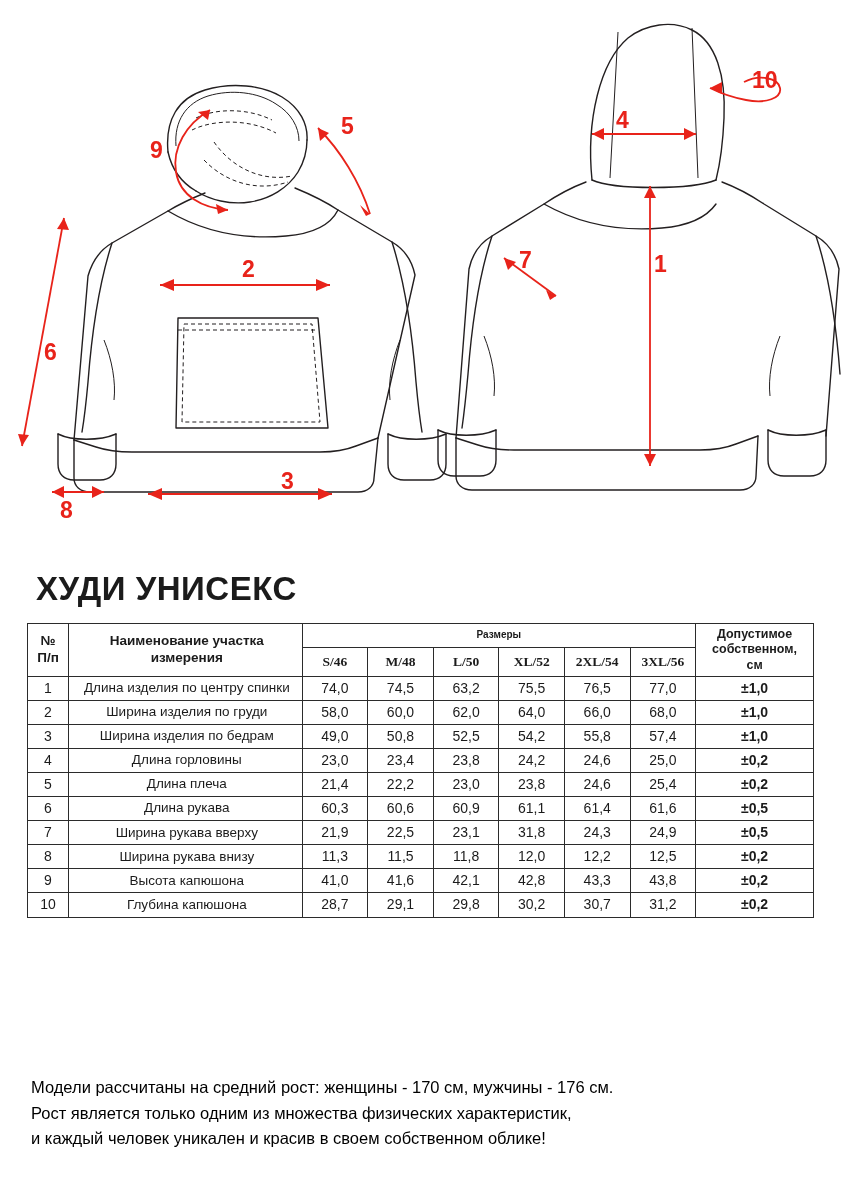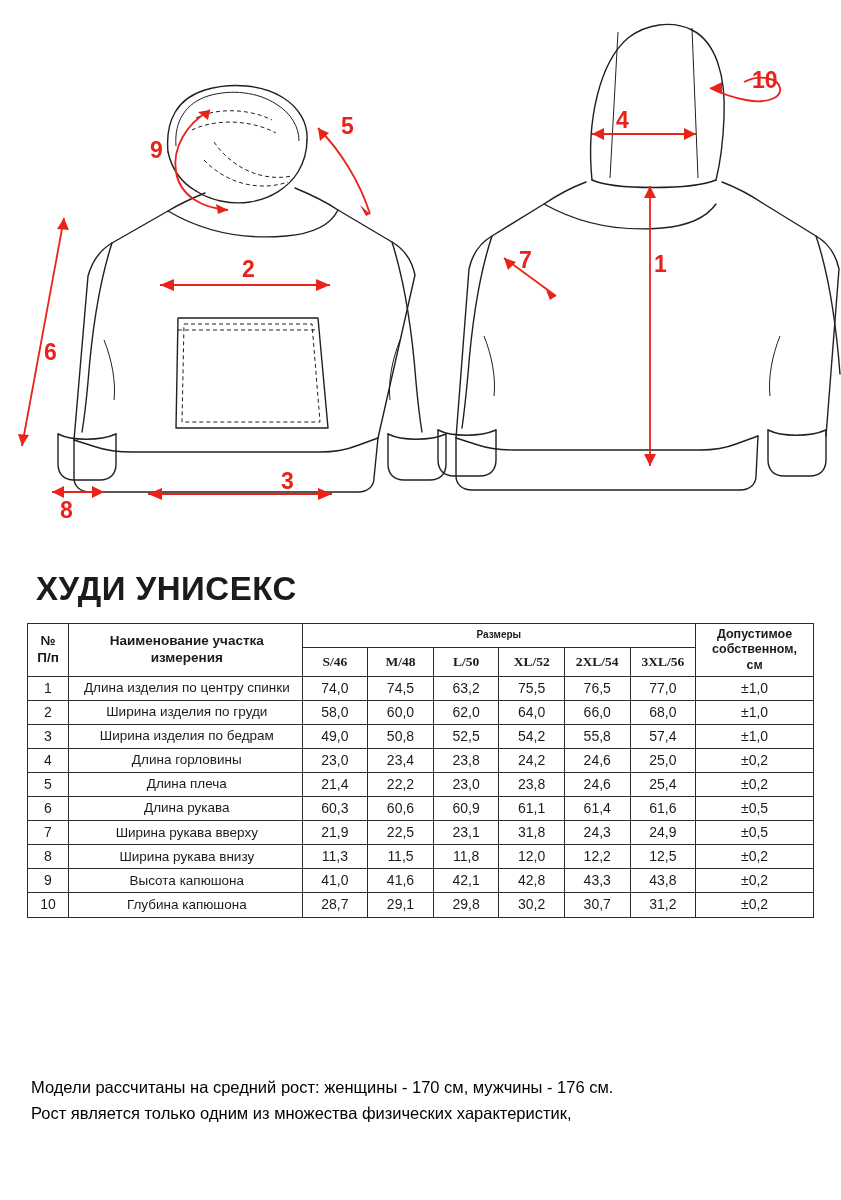--- a/index.html
+++ b/index.html
@@ -54,21 +54,21 @@
   }
   table.sizes th { font-weight: bold; }
   .col-num { width: 40px; }
   .col-name { width: 228px; text-align: right; padding-left: 7px !important; }
   .col-size { width: 64px; font-family: Liberation Serif, serif; }
   .col-dev  { width: 115px; font-weight: bold; }
   th.dev-head { font-size: 12.5px; font-weight: bold; line-height: 1.2; }
   th.sizes-head { font-size: 10px; }
   td.val { font-size: 14px; }
   td.name { font-size: 13.5px; }
-  td.devval { font-size: 14px; font-weight: normal; }
+  td.devval { font-size: 14px; font-weight: bold; }
   td.numcell { font-size: 14px; }
 
   
   .note {
     position: absolute;
     left: 31px;
     top: 1075px;
     width: 790px;
     font-size: 16.5px;
     line-height: 1.55;
@@ -341,13 +341,14 @@
         <td class="val">31,2</td>
         <td class="devval">±0,2</td>
       </tr>
     </tbody>
   </table>
 </div>
 
 <div class="note">
   <div>Модели рассчитаны на средний рост: женщины - 170 см, мужчины - 176 см.</div>
   <div>Рост является только одним из множества физических характеристик,</div>
+  <div>и каждый человек уникален и красив в своем собственном облике!</div>
 </div>
 
 </body></html>

